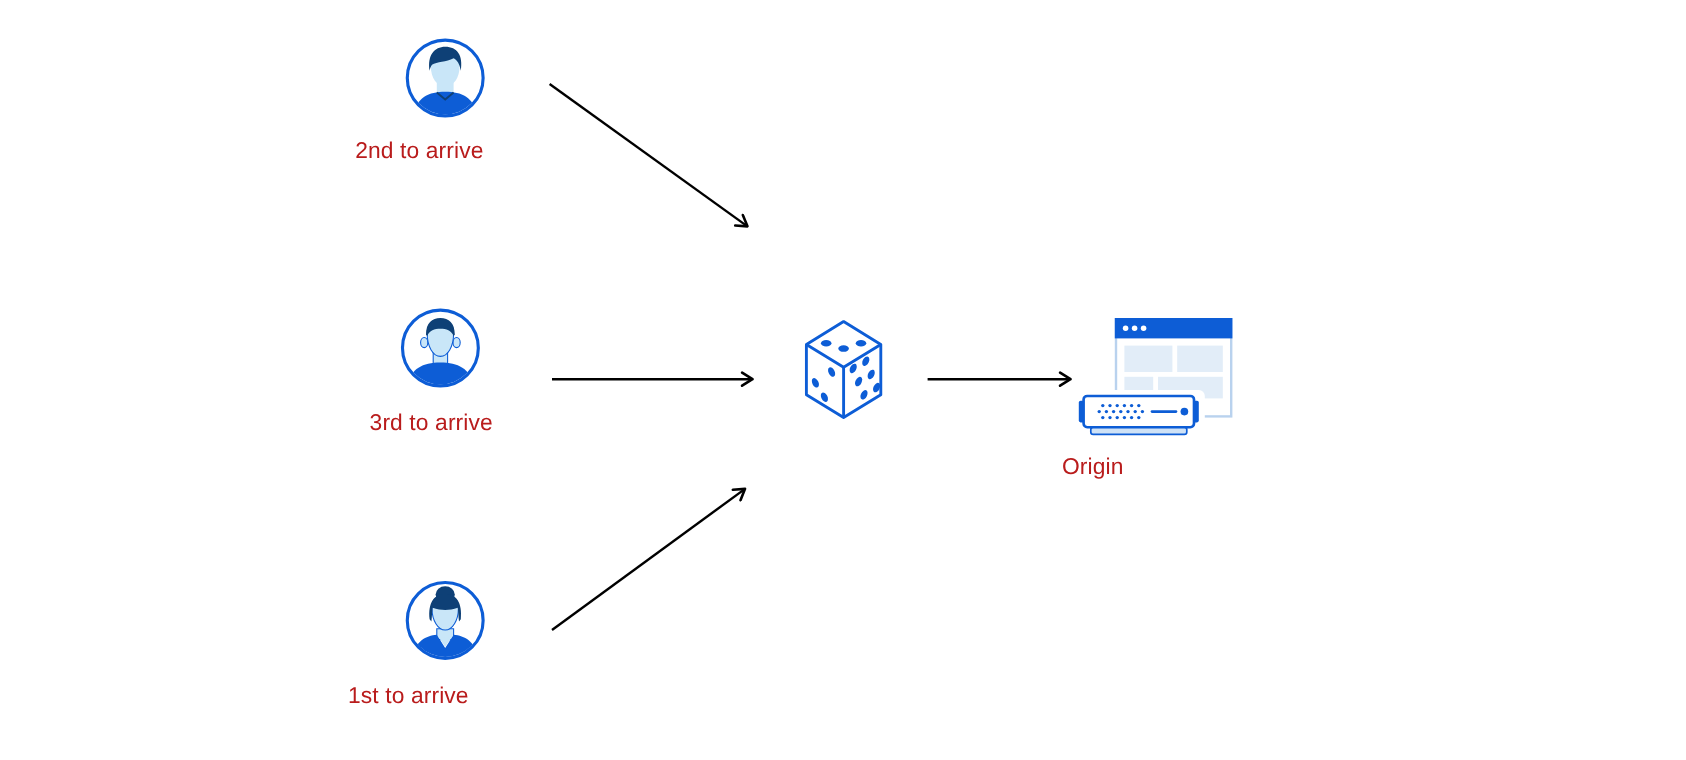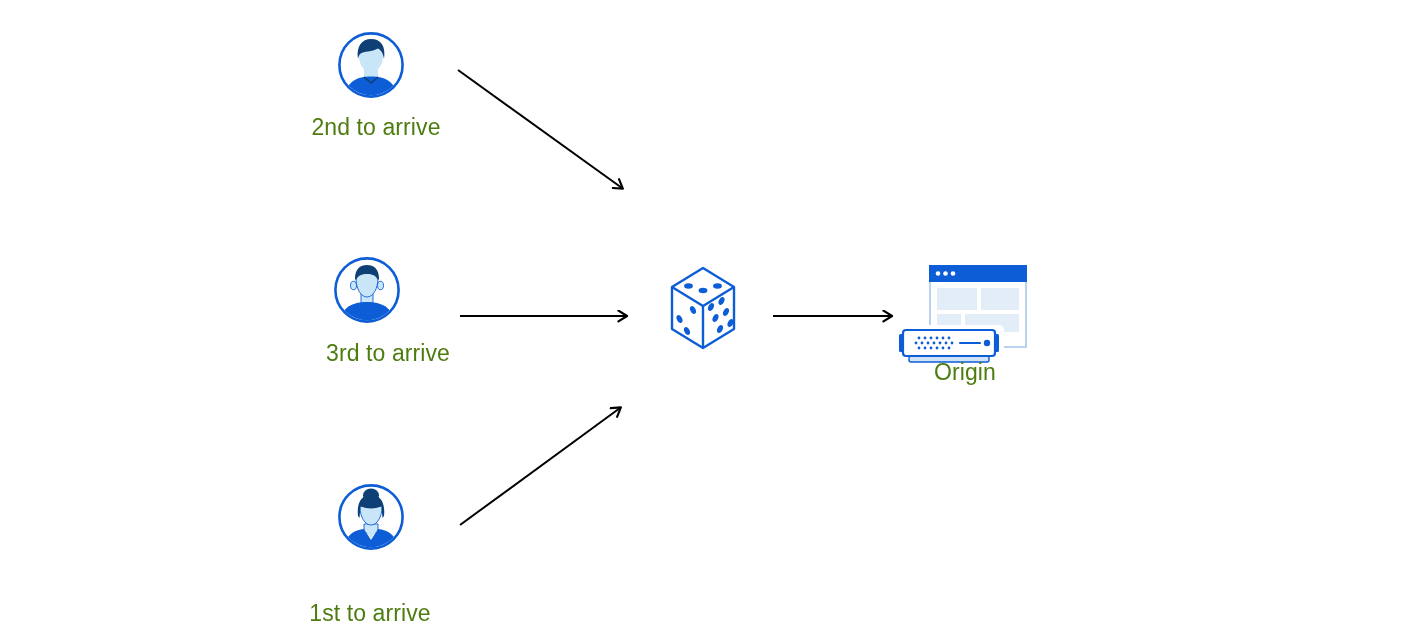--- a/index.html
+++ b/index.html
@@ -7,37 +7,37 @@
     position:relative;
     width:1405px;height:633px;
     background:#ffffff;
     font-family:"Liberation Sans","DejaVu Sans",sans-serif;
     overflow:hidden;
   }
   .node{position:absolute;}
   .node-label{
     position:absolute;
     width:160px;
-    text-align:center;
-    font-size:23px;
+    text-align:left;
+    font-size:19px;
     line-height:22px;
-    color:#4d7c0f;
+    color:#b91c1c;
     letter-spacing:0.1px;
   }
   .arrows{position:absolute;left:0;top:0;width:1405px;height:633px;}
   
   .n-user-top    {left:337px; top:31px;  width:68px; height:68px;}
   .l-user-top    {left:296px; top:116px;}
   .n-user-middle {left:333px; top:256px; width:68px; height:68px;}
   .l-user-middle {left:308px; top:342px;}
   .n-user-bottom {left:337px; top:483px; width:68px; height:68px;}
-  .l-user-bottom {left:290px; top:602px;}
+  .l-user-bottom {left:290px; top:570px;}
   .n-dice        {left:670px; top:266px; width:66px; height:84px;}
   .n-origin      {left:894px; top:260px; width:134px; height:104px;}
-  .l-origin      {left:885px; top:361px;}
+  .l-origin      {left:885px; top:379px;}
 </style>
 </head>
 <body>
 
 <div class="canvas">
 
   <svg class="arrows" width="1405" height="633" viewBox="0 0 1405 633">
     <defs>
       <marker id="arrowhead" viewBox="0 0 12 12" refX="9" refY="6" markerWidth="13" markerHeight="13" orient="auto" markerUnits="userSpaceOnUse">
         <path d="M2 1 L10 6 L2 11" fill="none" stroke="#000000" stroke-width="2" stroke-linecap="round" stroke-linejoin="round"></path>

